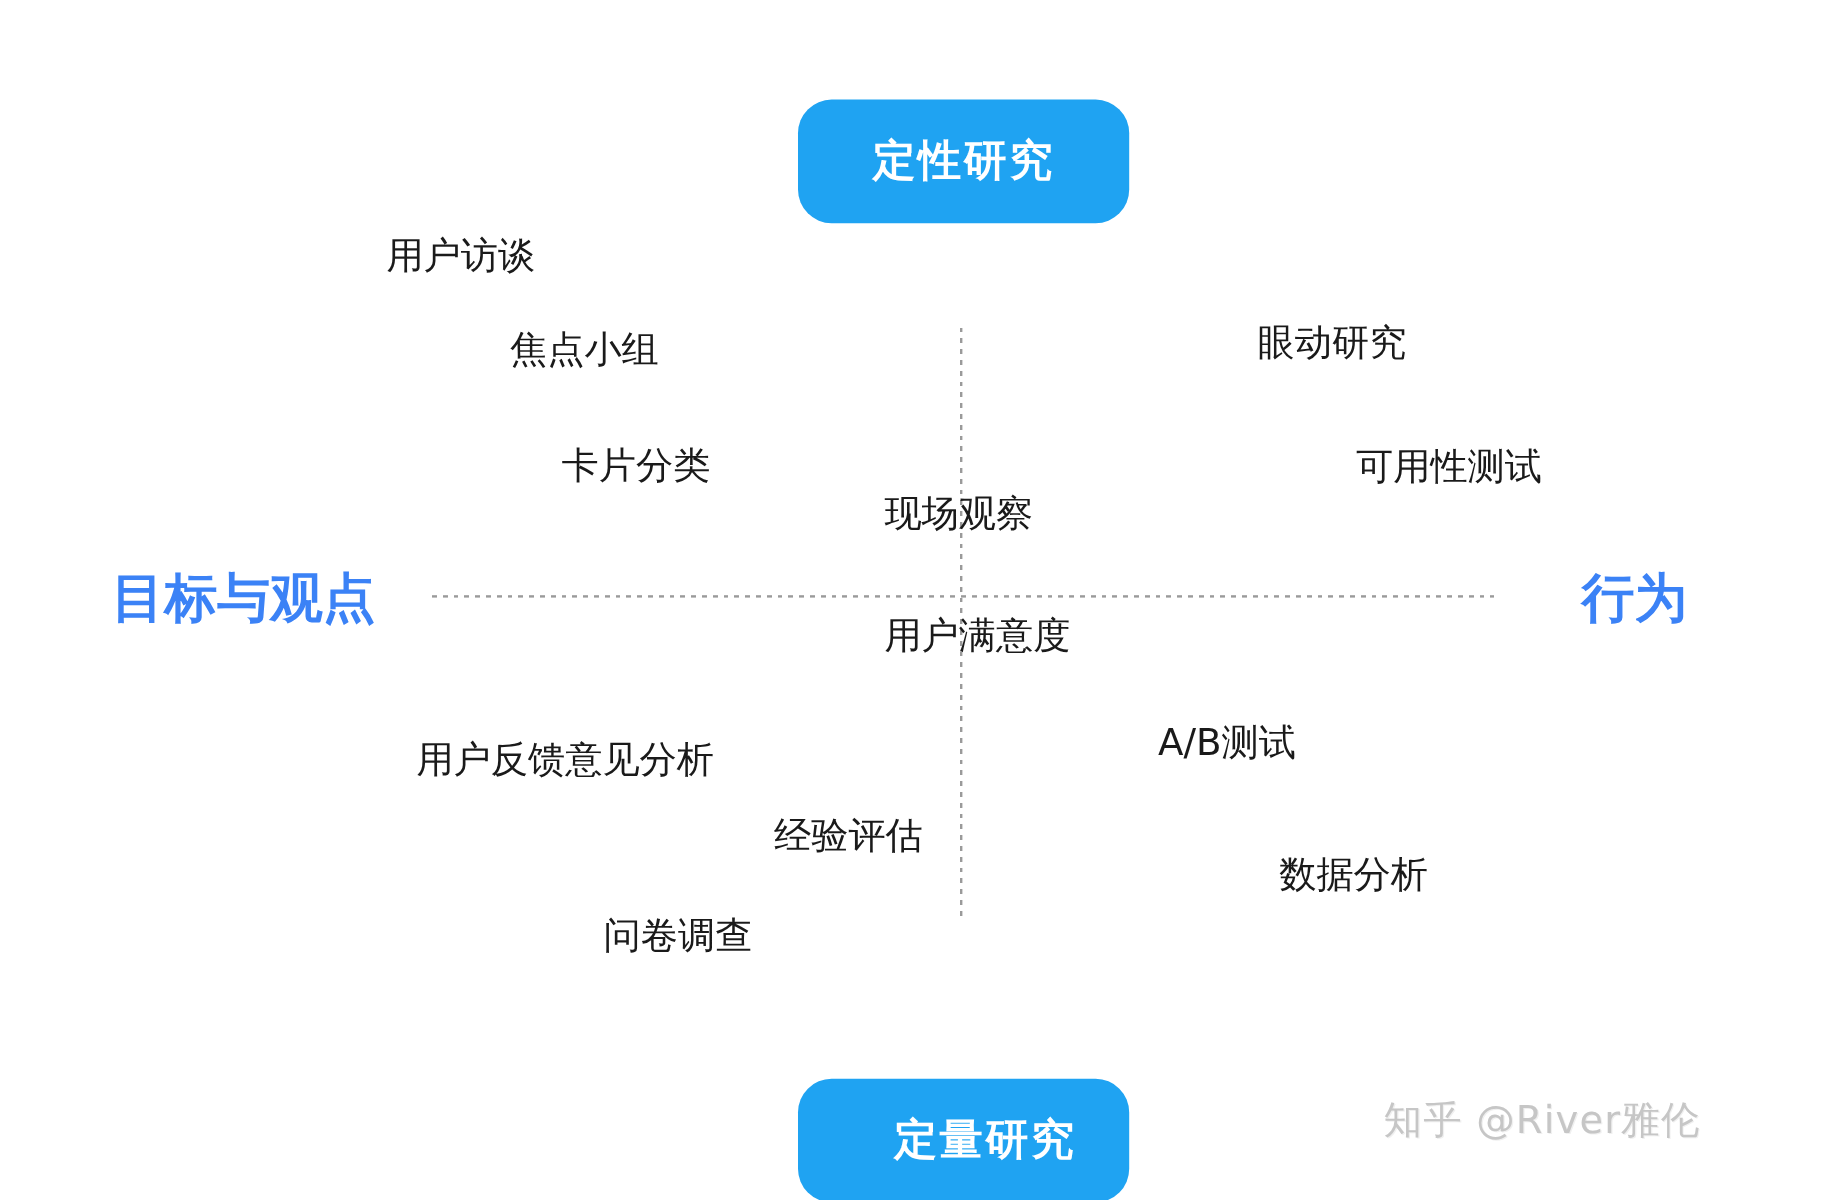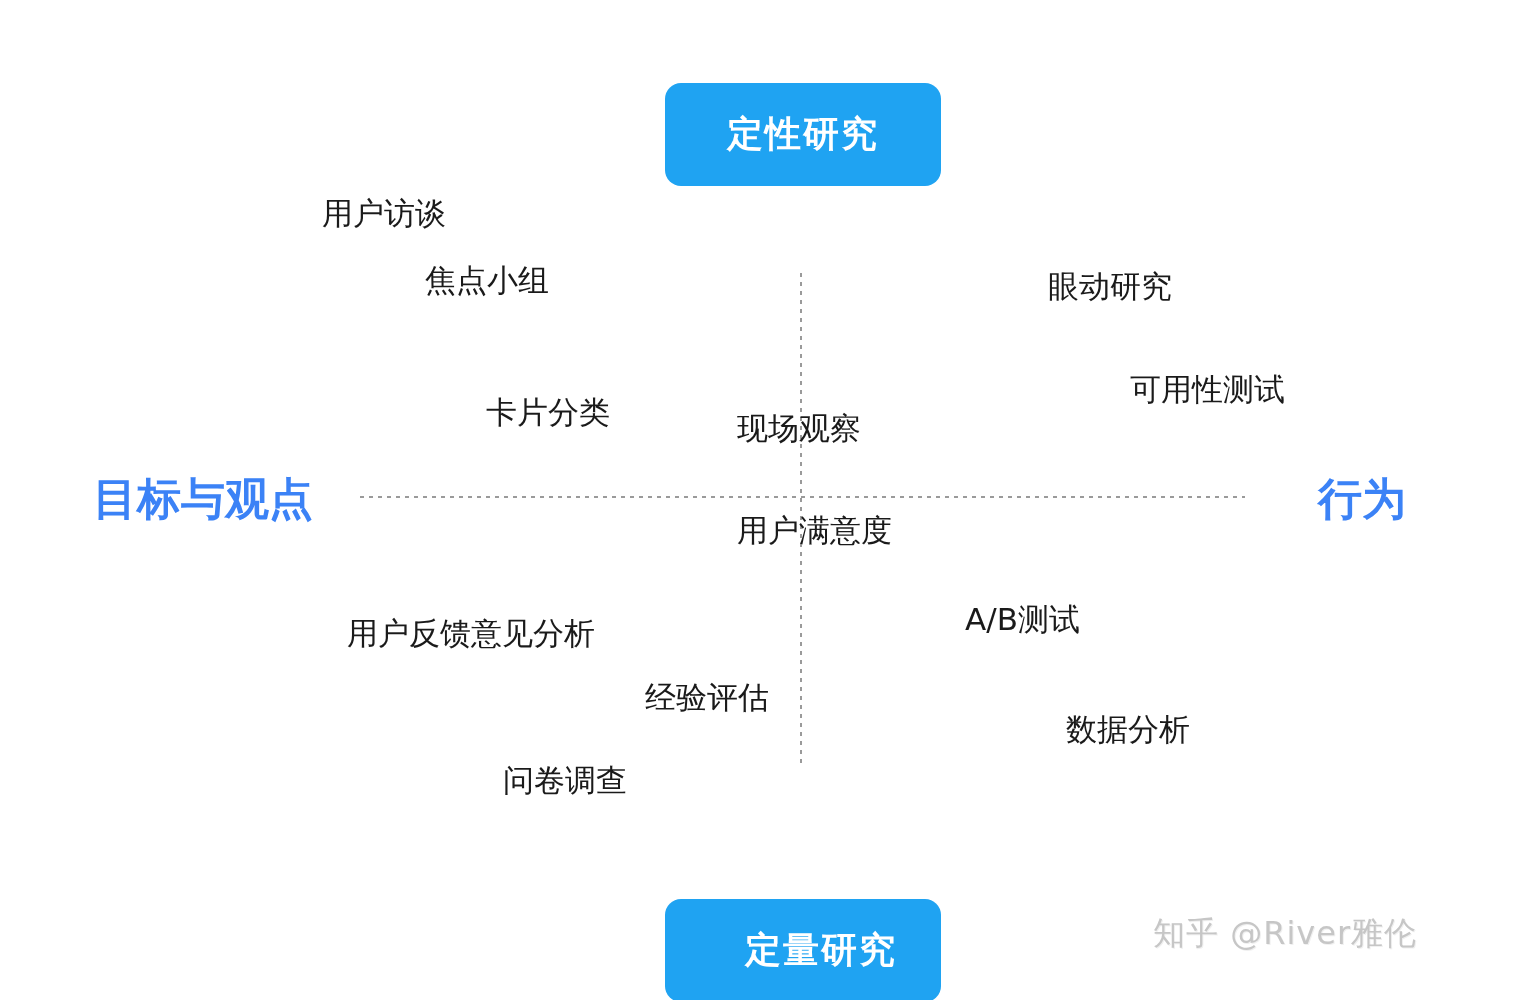--- a/index.html
+++ b/index.html
@@ -31,21 +31,21 @@
     width: 2px;
     height: 492px;
     background: repeating-linear-gradient(to bottom, #9a9a9a 0 4px, transparent 4px 9px);
   }
   
   .pill {
     position: absolute;
     width: 276px;
     height: 103px;
     background: #1fa3f2;
-    border-radius: 16px;
+    border-radius: 28px;
     color: #ffffff;
     font-size: 36px;
     font-weight: 700;
     display: flex;
     align-items: center;
     justify-content: center;
     letter-spacing: 2px;
     box-sizing: border-box;
     border: none;
     cursor: pointer;
@@ -95,23 +95,23 @@
   <button class="pill" id="pill-top">定性研究</button>
 
   <button class="pill" id="pill-bottom">定量研究</button>
 
   <div class="axis-label" id="axis-left">目标与观点</div>
 
   <div class="axis-label" id="axis-right">行为</div>
 
   <div class="method" style="left:322px;  top:197px;">用户访谈</div>
 
-  <div class="method" style="left:425px;  top:264px;">焦点小组</div>
+  <div class="method" style="left:425px;  top:276px;">焦点小组</div>
 
-  <div class="method" style="left:486px;  top:372px;margin-top:24px;">卡片分类</div>
+  <div class="method" style="left:468px;  top:372px;">卡片分类</div>
 
   <div class="method" style="left:737px;  top:412px;">现场观察</div>
 
   <div class="method" style="left:1048px; top:270px;text-align:right;">眼动研究</div>
 
   <div class="method" style="left:1130px; top:373px;">可用性测试</div>
 
   <div class="method" style="left:737px;  top:514px;">用户满意度</div>
 
   <div class="method" style="left:347px;  top:617px;">用户反馈意见分析</div>

